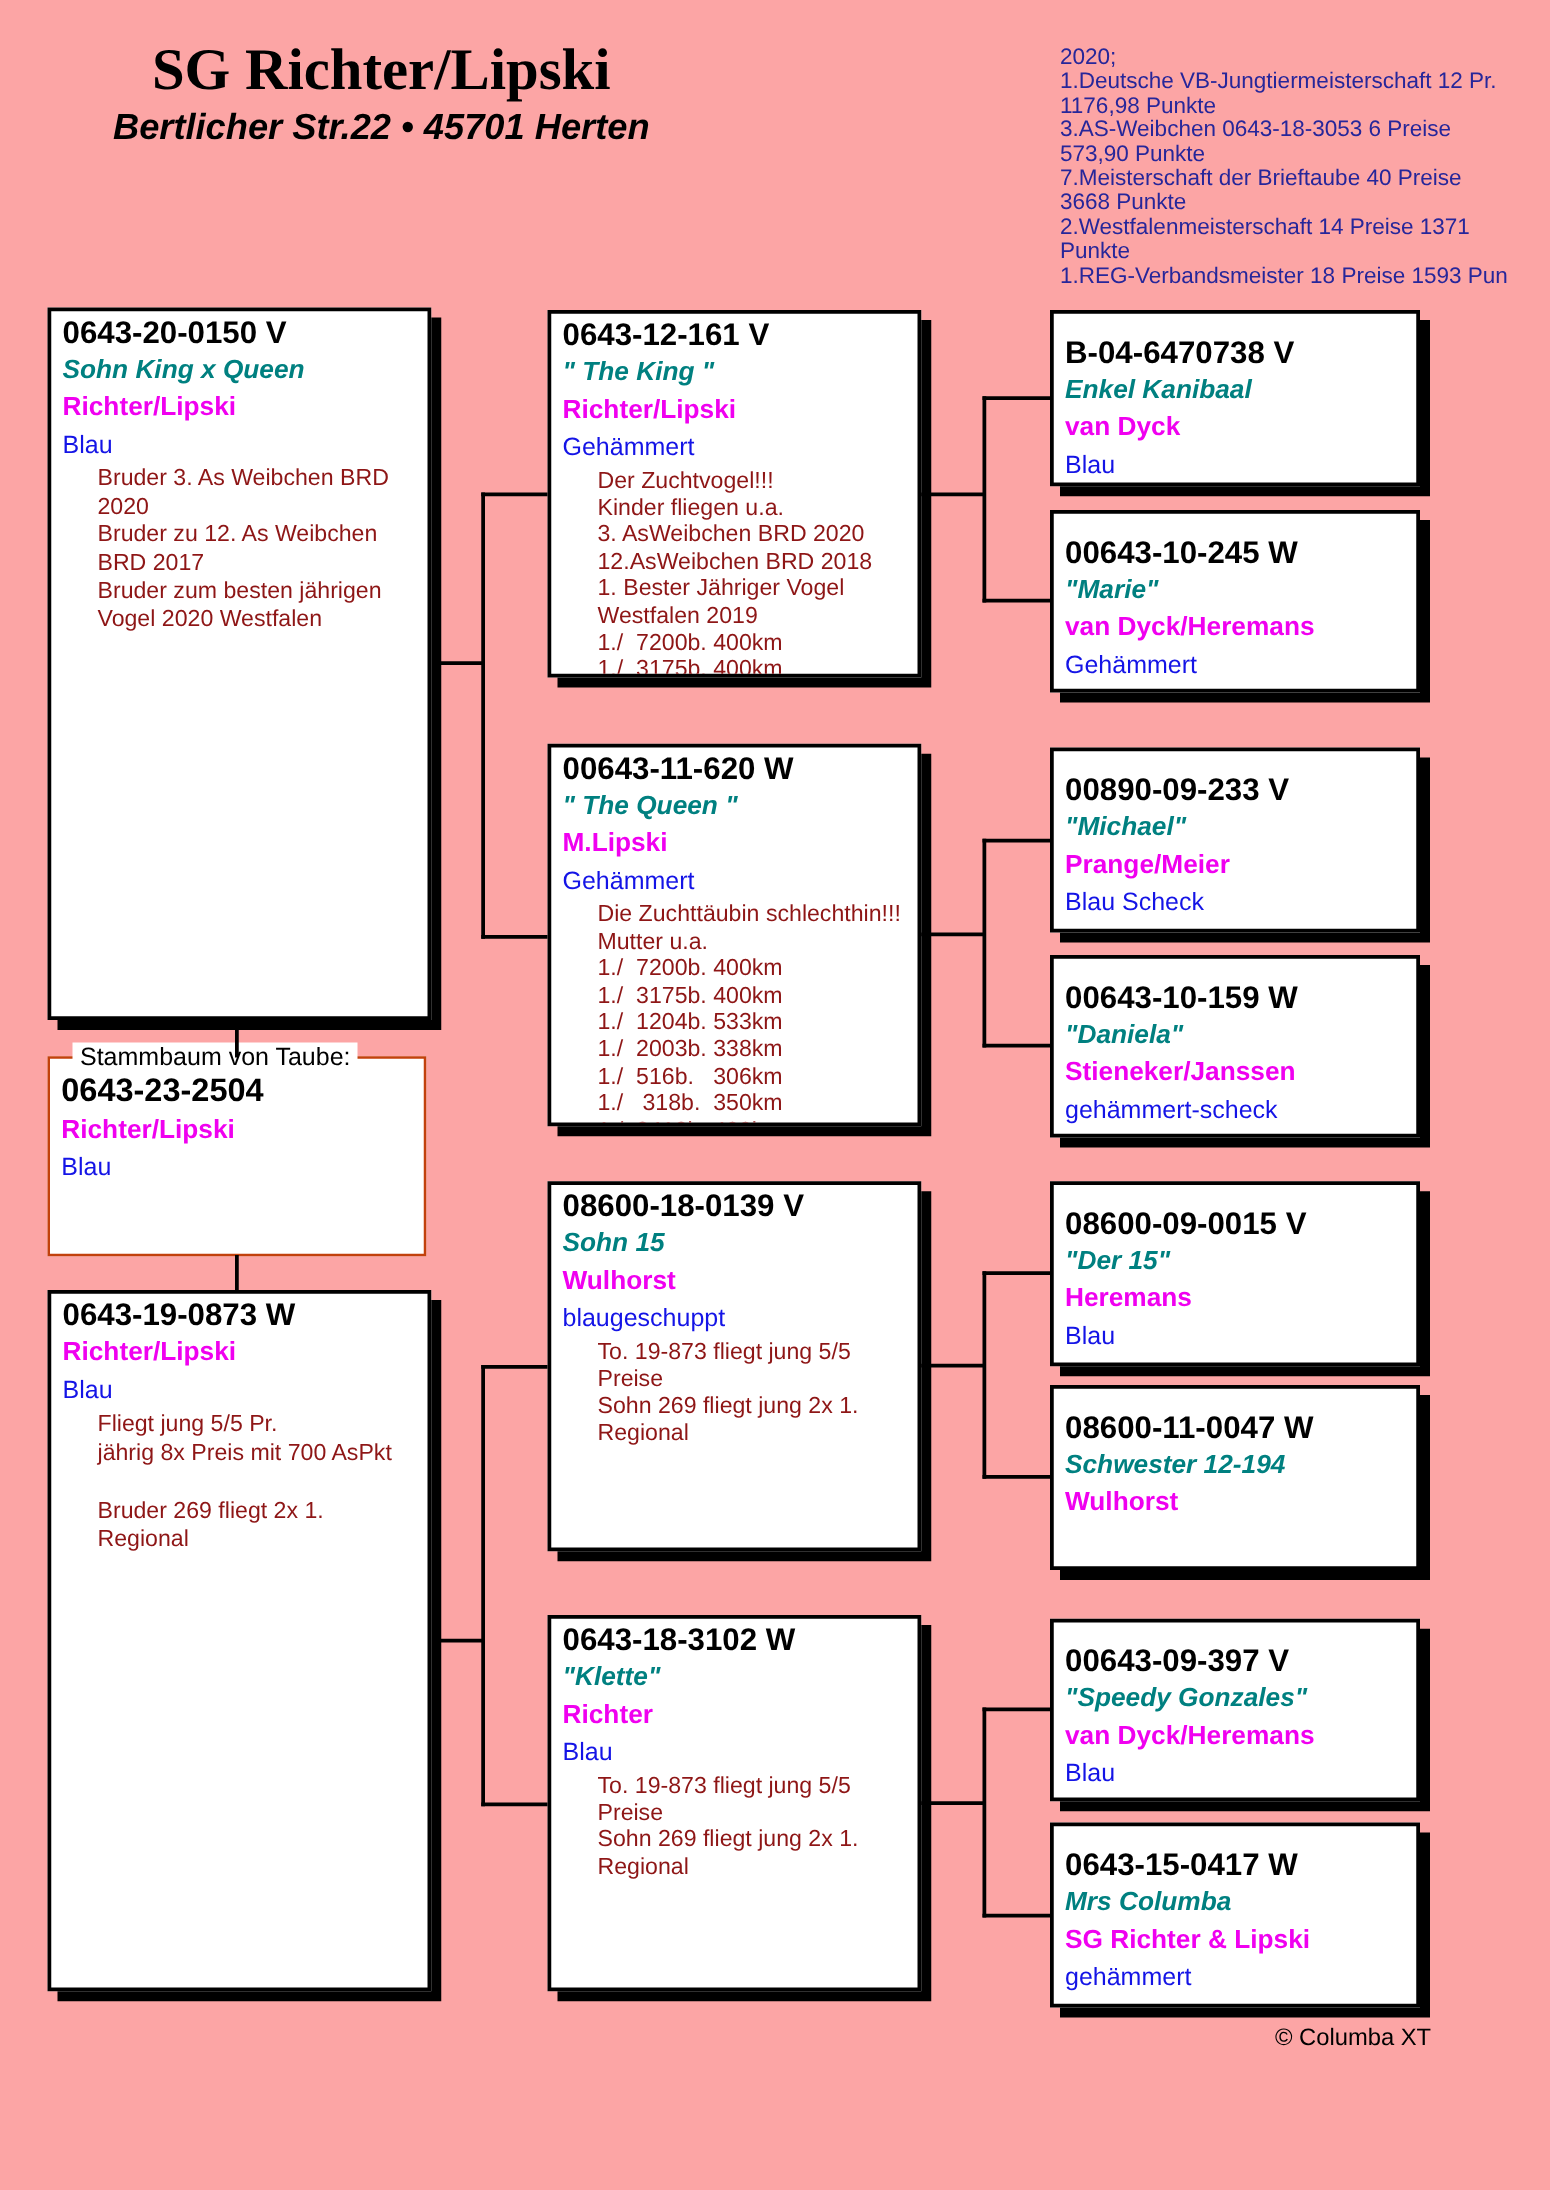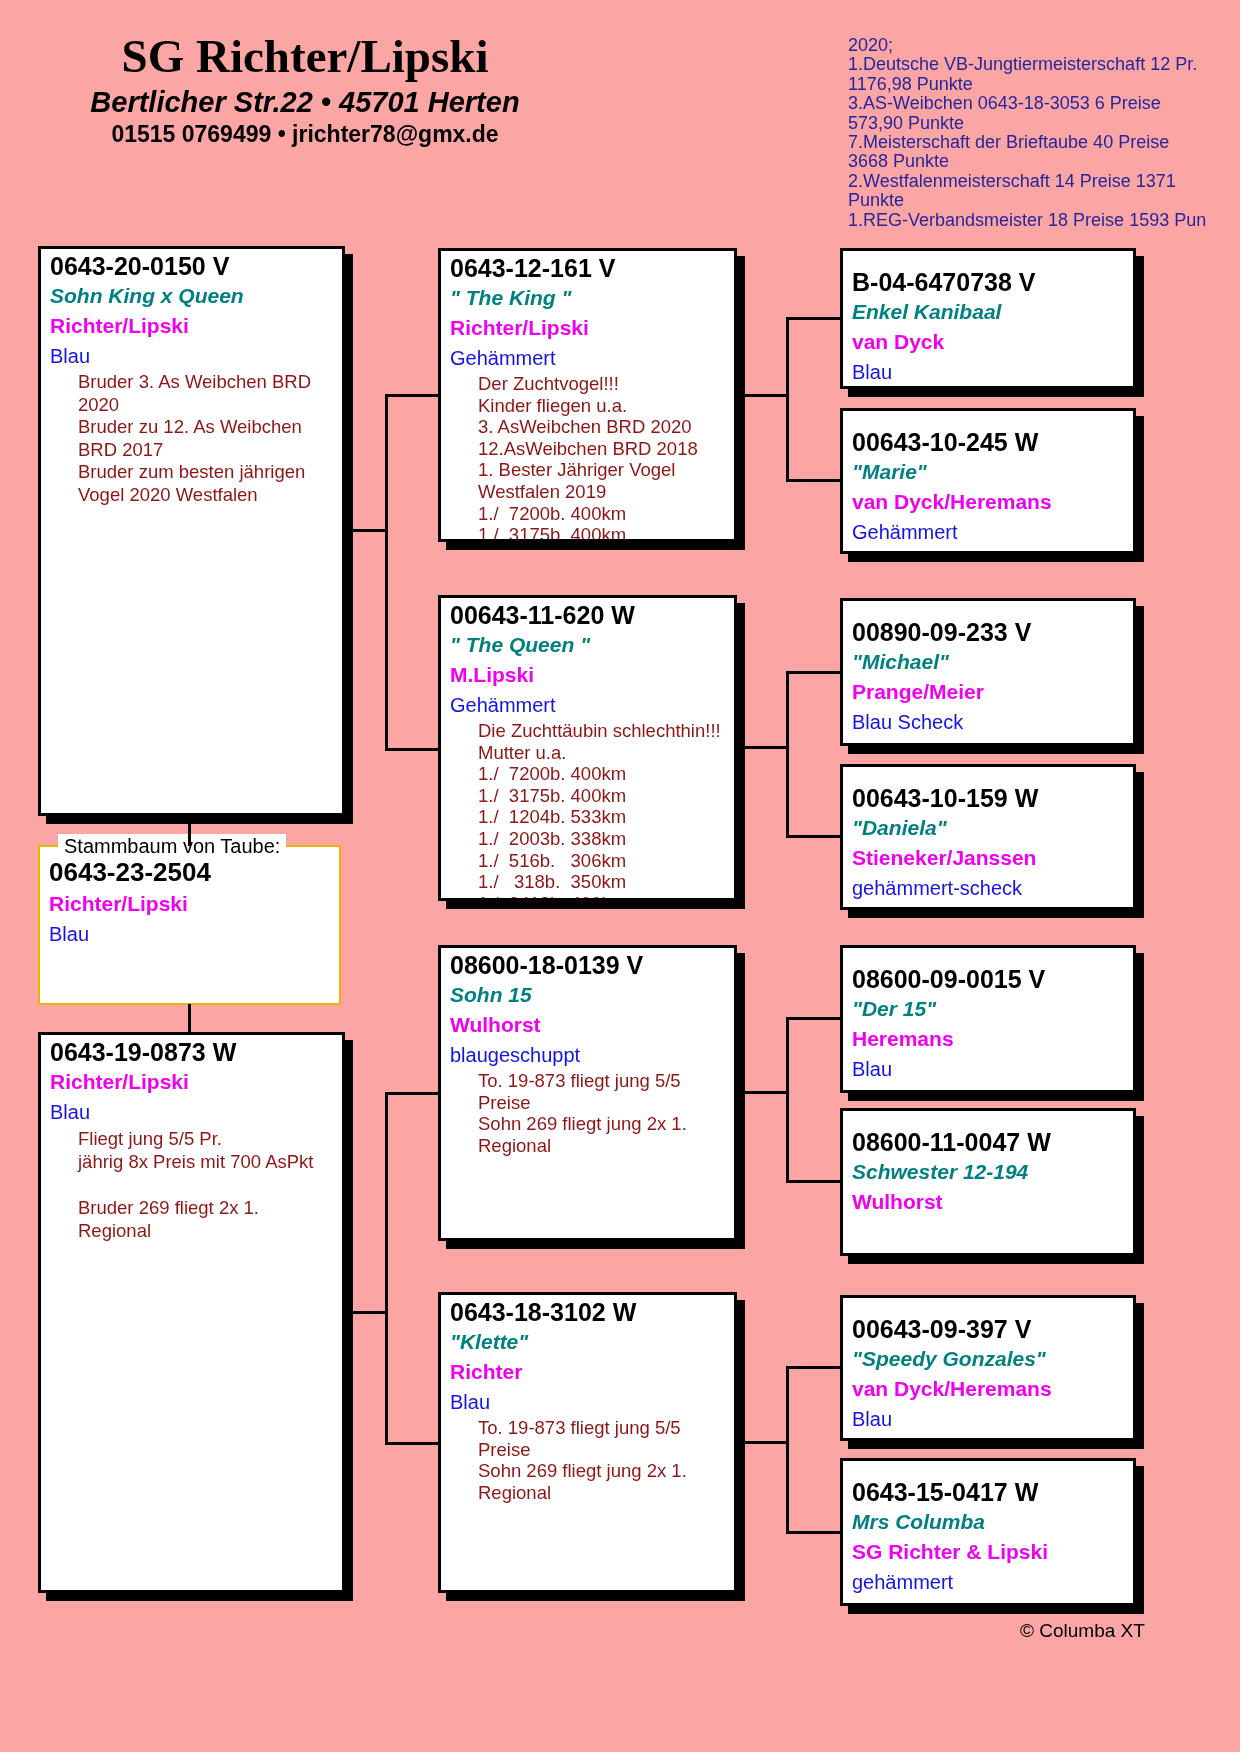--- a/index.html
+++ b/index.html
@@ -20,40 +20,39 @@
   .pbox{position:absolute;background:#fff;border:3px solid #000;box-shadow:8px 8px 0 #000;
         box-sizing:border-box;padding:2px 9px 0 9px;overflow:hidden;}
   .rpad{padding-top:16px;}
   .ring{color:#000;font-weight:bold;font-size:25px;line-height:30px;white-space:nowrap;}
   .pname{color:#008080;font-weight:bold;font-style:italic;font-size:21px;line-height:30px;white-space:nowrap;}
   .pbreeder{color:#f000f0;font-weight:bold;font-size:21px;line-height:30px;white-space:nowrap;}
   .pcolor{color:#1414e6;font-size:20px;line-height:30px;white-space:nowrap;}
   .pnotes{color:#8e1616;font-size:18.5px;line-height:21.6px;white-space:pre-wrap;margin-left:28px;}
 
   
-  .subject{position:absolute;background:#fff;border:2px solid #eab308;box-sizing:border-box;
+  .subject{position:absolute;background:#fff;border:2px solid #c2410c;box-sizing:border-box;
            padding:8px 9px 0 9px;}
   .legend{position:absolute;top:-13px;left:18px;background:#fff;padding:0 6px;
           color:#000;font-size:20px;line-height:24px;white-space:nowrap;}
   .subject .ring{font-size:26px;line-height:34px;}
 
   
   .cl{position:absolute;background:#000;}
 
   .footer{position:absolute;left:1020px;top:1620px;width:200px;color:#000;font-size:19px;}
 </style>
 </head>
 <body>
 
 <div class="page">
 
   <div class="hdr">
     <div class="hdr-title">SG Richter/Lipski</div>
     <div class="hdr-addr">Bertlicher Str.22 • 45701 Herten</div>
-    <div class="hdr-contact">01515 0769499 • jrichter78@gmx.de</div>
   </div>
 
   <div class="achv">2020;
 1.Deutsche VB-Jungtiermeisterschaft 12 Pr.
 1176,98 Punkte
 3.AS-Weibchen 0643-18-3053 6 Preise
 573,90 Punkte
 7.Meisterschaft der Brieftaube 40 Preise
 3668 Punkte
 2.Westfalenmeisterschaft 14 Preise 1371

